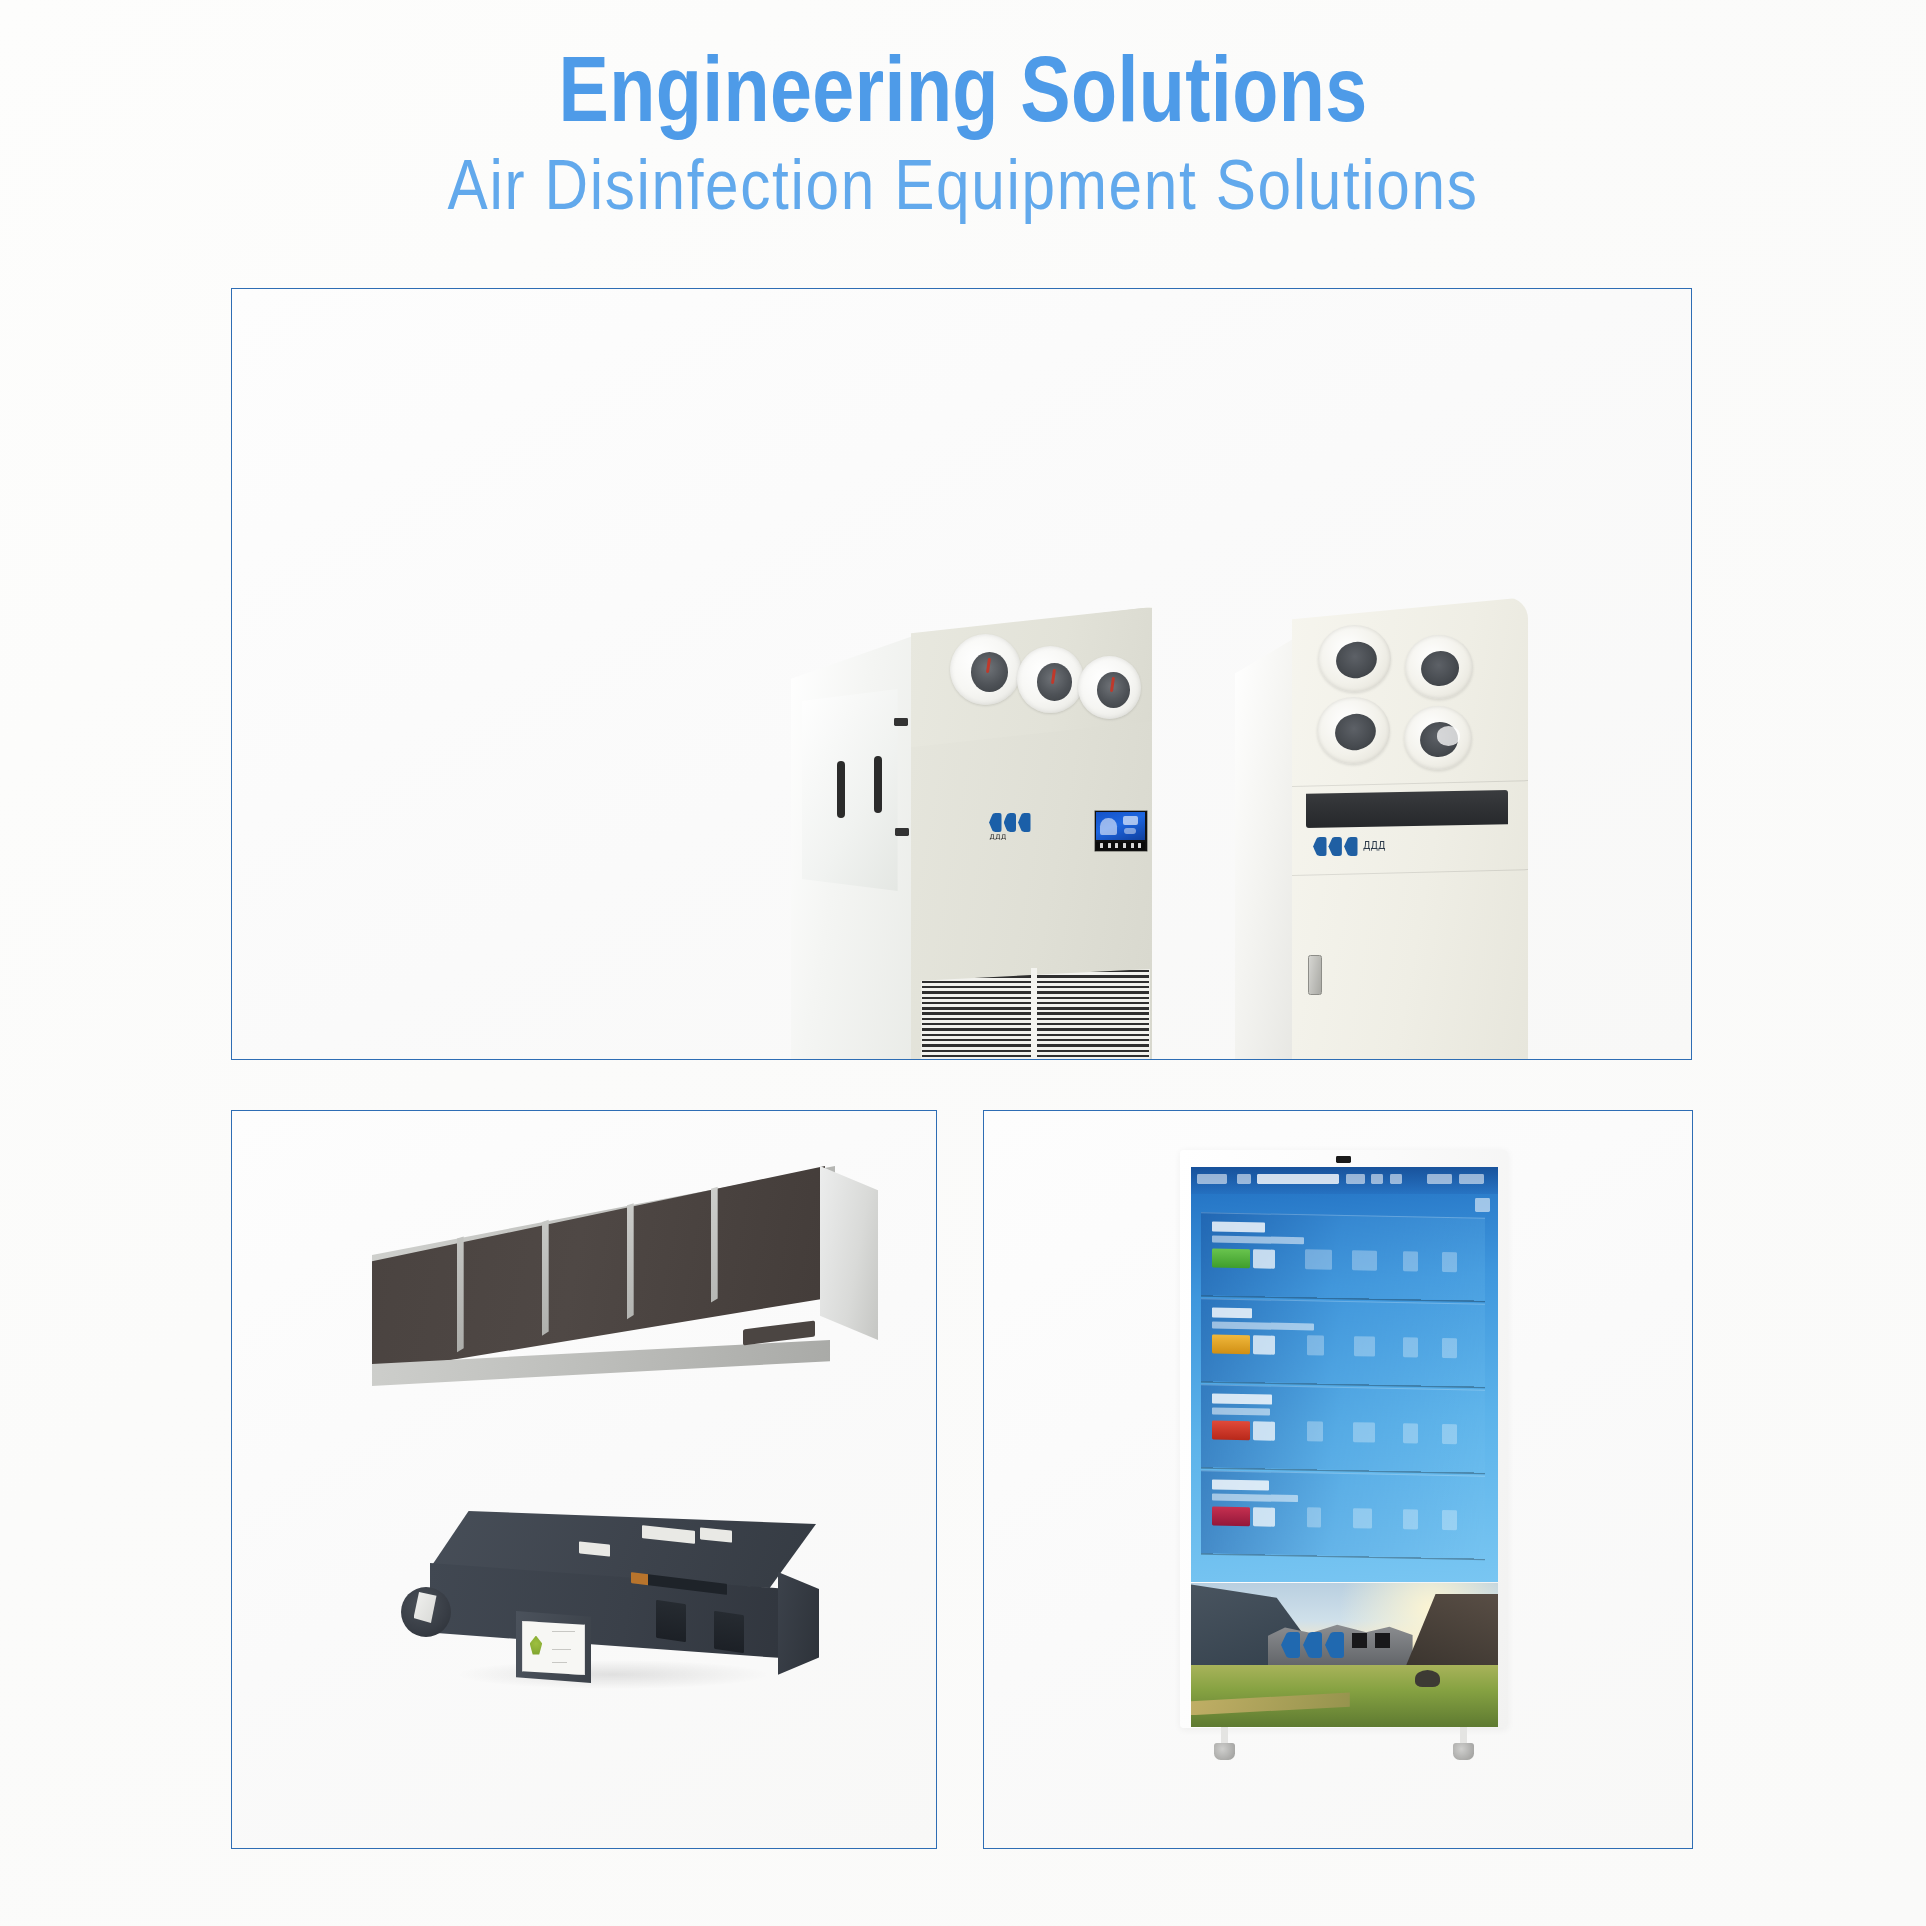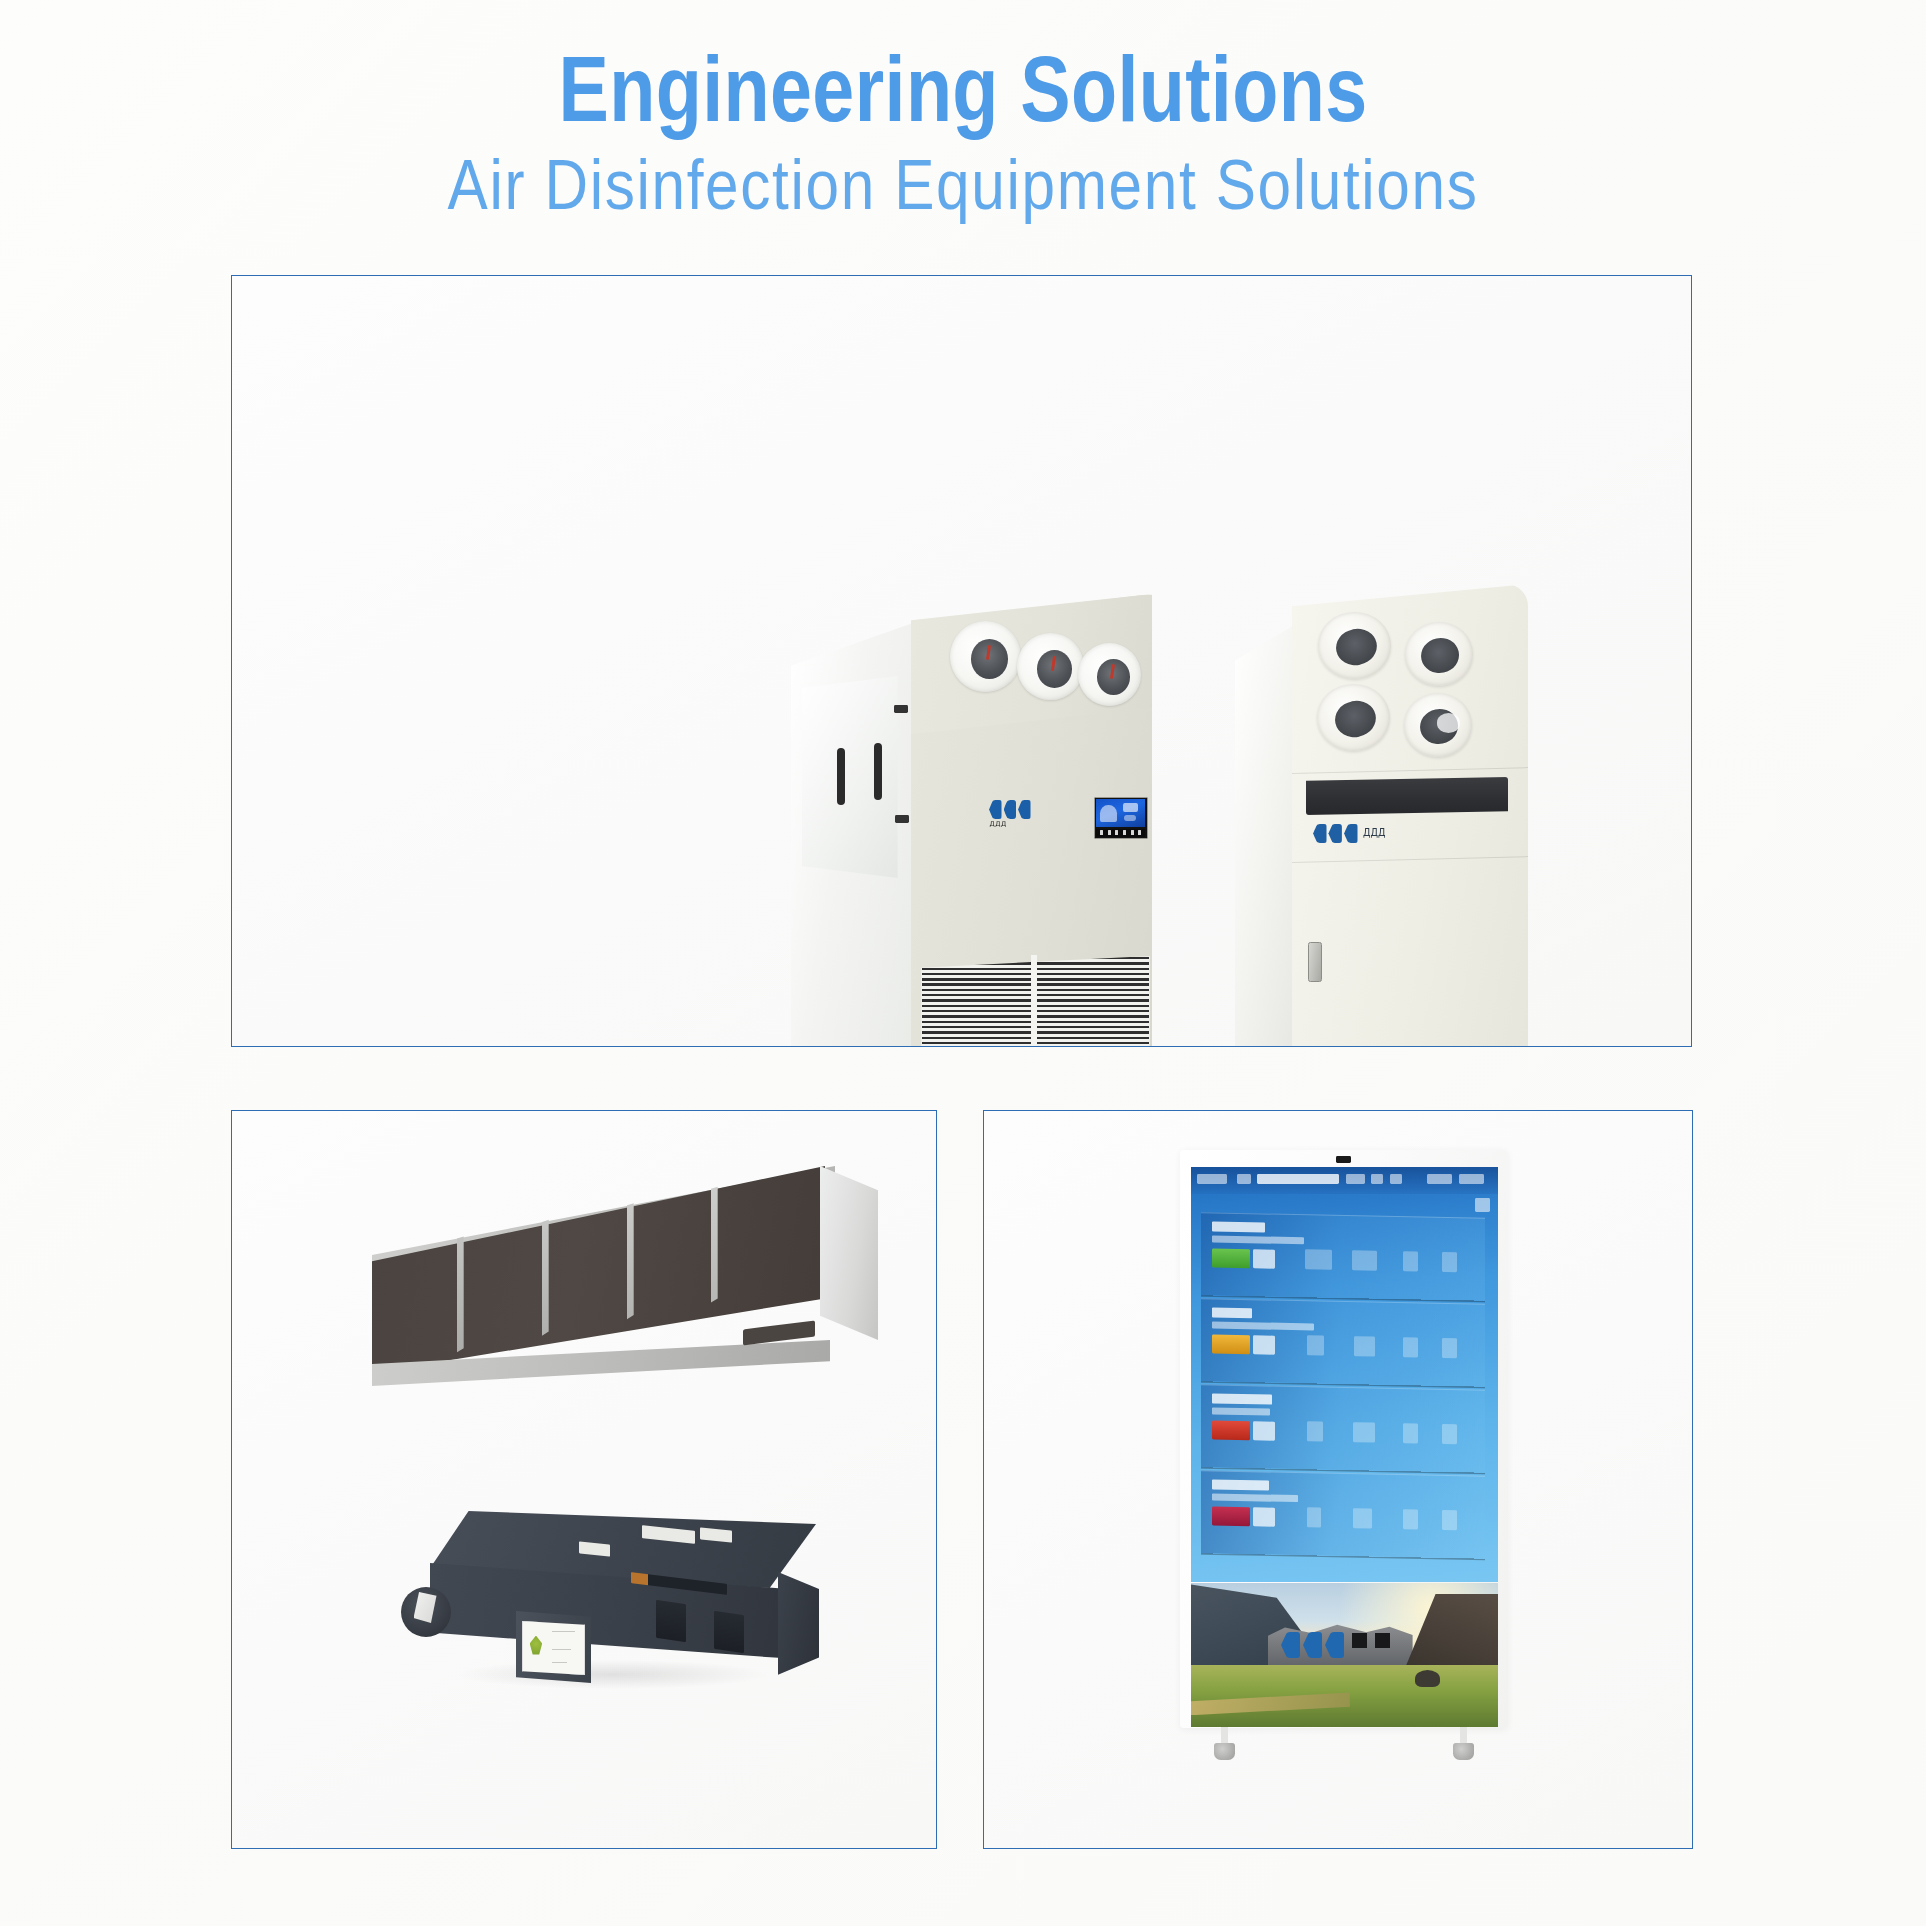--- a/index.html
+++ b/index.html
@@ -50,21 +50,21 @@
   }
 
   
   .card {
     position: absolute;
     border: 1.9px solid #2E6DB4;
     background: linear-gradient(150deg, #fdfdfd 0%, #fafafa 50%, #f8f8f7 100%);
     box-sizing: border-box;
     overflow: hidden;
   }
-  #card-top   { left: 231px;  top: 275px;  width: 1461px; height: 772px; }
+  #card-top   { left: 231px;  top: 288px;  width: 1461px; height: 772px; }
   #card-wall  { left: 231px;  top: 1110px; width: 706px; height: 739px; }
   #card-kiosk { left: 983px; top: 1110px; width: 710px; height: 739px; }
 
   
   .fs-unit { position: absolute; left: 559px; top: 318px; width: 405px; height: 588px; }
   
   .fs-side {
     position: absolute; left: 0; top: 29px; width: 121px; height: 535px;
     background: linear-gradient(100deg,#ffffff 0%, #f4f5f3 40%, #e8eae6 100%);
     clip-path: polygon(0 8%, 100% 0, 100% 100%, 0 92%);

